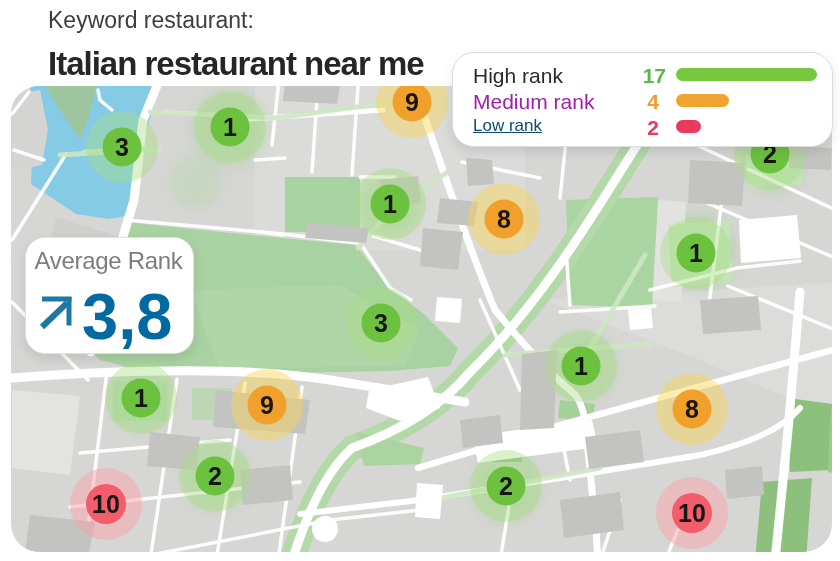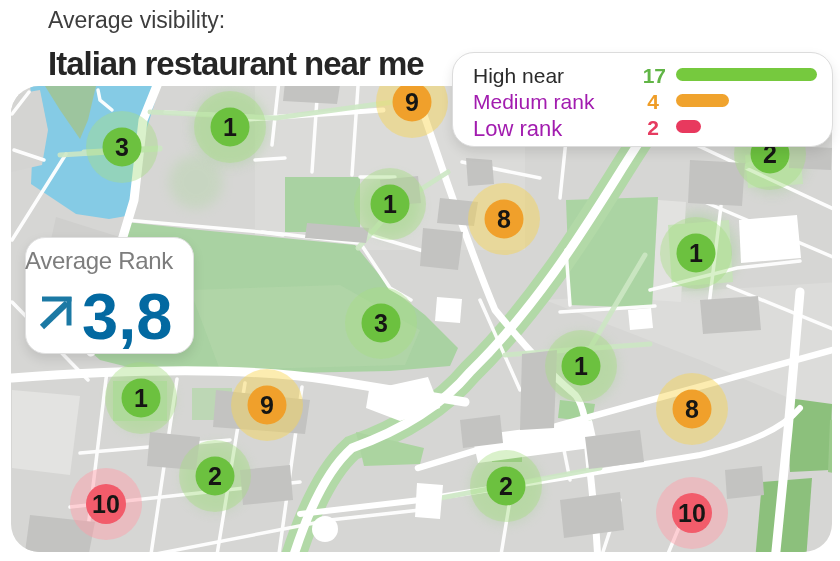--- a/index.html
+++ b/index.html
@@ -293,47 +293,47 @@
 
     <g>
           <circle cx="692" cy="513" r="36" fill="#ff9ca8" opacity="0.46"></circle>
           <circle cx="692" cy="513" r="20" fill="#f25c6b"></circle>
           <text x="692" y="522">10</text>
         </g>
   </g>
 </g>
 </svg>
 
-<div class="abs" style="left:48px;top:7px;font-size:23px;color:#3d3d3d;">Average visibility:</div>
+<div class="abs" style="left:48px;top:7px;font-size:23px;color:#3d3d3d;">Keyword restaurant:</div>
 
 <div class="abs" style="left:48px;top:45px;font-size:33px;font-weight:bold;color:#262626;letter-spacing:-1px;">Italian restaurant near me</div>
 
 <div class="abs" style="left:452px;top:52px;width:379px;height:93px;background:#fff;border:1px solid #dcdcdc;border-radius:22px;box-shadow:0 5px 12px rgba(0,0,0,0.10);"></div>
 
-<div class="abs" style="left:473px;top:64px;font-size:21px;color:#2b2b2b;">High near</div>
+<div class="abs" style="left:473px;top:64px;font-size:21px;color:#2b2b2b;">High rank</div>
 <div class="abs" style="left:640px;top:64px;width:26px;text-align:right;font-size:21px;font-weight:bold;color:#61b546;">17</div>
 <svg class="abs" style="left:676px;top:68px" width="142" height="14">
     <rect x="0" y="0" width="141" height="13" rx="6.5" fill="#76c93e"></rect>
   </svg>
 
 <div class="abs" style="left:473px;top:90px;font-size:21px;color:#a21caf;">Medium rank</div>
 <div class="abs" style="left:640px;top:90px;width:26px;text-align:center;font-size:21px;font-weight:bold;color:#ef9d27;">4</div>
 <svg class="abs" style="left:676px;top:94px" width="54" height="14">
     <rect x="0" y="0" width="53" height="13" rx="6.5" fill="#f0a32e"></rect>
   </svg>
 
-<div class="abs" style="left:473px;top:116px;font-size:22px;color:#a21caf;">Low rank</div>
+<div class="abs" style="left:473px;top:116px;font-size:17px;color:#0c4a6e;text-decoration:underline;">Low rank</div>
 <div class="abs" style="left:640px;top:116px;width:26px;text-align:center;font-size:21px;font-weight:bold;color:#e63b60;">2</div>
 <svg class="abs" style="left:676px;top:120px" width="26" height="14">
     <rect x="0" y="0" width="25" height="13" rx="6.5" fill="#e8395e"></rect>
   </svg>
 
 <div class="abs" style="left:25px;top:237px;width:167px;height:115px;background:#fff;border:1px solid #e0e0e0;border-radius:20px;box-shadow:0 5px 12px rgba(0,0,0,0.10);"></div>
 
-<div class="abs" style="left:25px;top:247px;width:167px;font-size:24px;color:#7d7d7d;letter-spacing:-0.3px;">Average Rank</div>
+<div class="abs" style="left:25px;top:247px;width:167px;text-align:center;font-size:24px;color:#7d7d7d;letter-spacing:-0.3px;">Average Rank</div>
 
 <svg class="abs" style="left:37px;top:292px" width="40" height="40" viewBox="0 0 40 40">
   <g stroke="#1b79a4" fill="none">
     <path d="M5,35 L30,11" stroke-width="6"></path>
     <path d="M5,7 L34.5,7" stroke-width="5"></path>
     <path d="M32,5 L32,33.5" stroke-width="5"></path>
   </g>
 </svg>
 
 <div class="abs" style="left:82px;top:284px;font-size:65px;font-weight:bold;color:#0369a1;line-height:1;">3,8</div>

